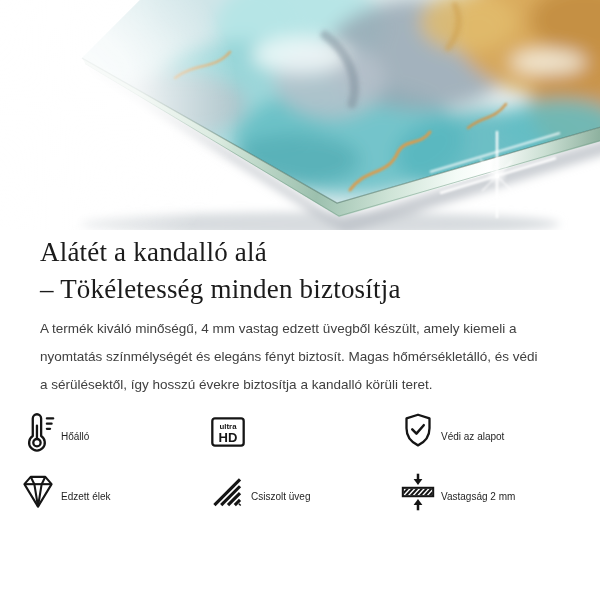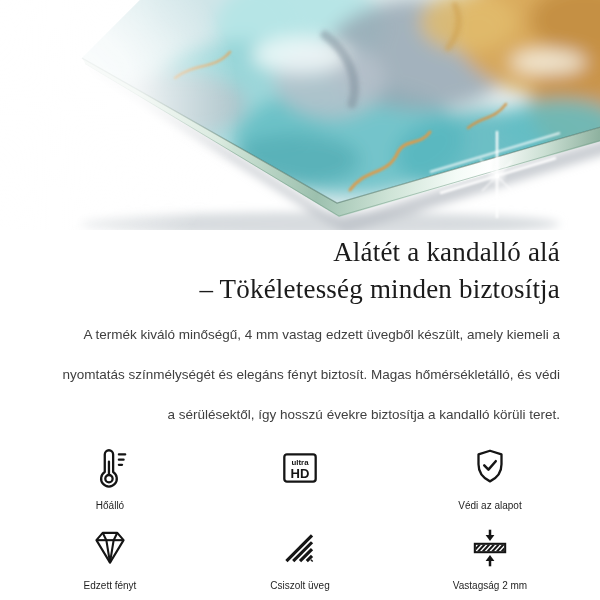--- a/index.html
+++ b/index.html
@@ -5,45 +5,45 @@
   html,body{margin:0;padding:0;}
   body{
     width:600px;height:600px;background:#ffffff;
     font-family:"Liberation Sans", sans-serif;
     overflow:hidden;
     -webkit-font-smoothing:antialiased;
   }
   .page{width:600px;height:600px;background:#fff;}
   .hero{height:230px;position:relative;background:#fff;}
   .hero svg{display:block;}
-  .content{padding:0 40px;text-align:right;}
+  .content{padding:0 40px;}
   .title{
     margin:4px 0 0 0;
     font-family:"Liberation Serif", serif;
     font-weight:400;
     font-size:27px;
     line-height:37px;
     color:#1b1b1b;
     letter-spacing:.2px;
   }
   .title-line{display:block;}
   .desc{
-    margin:7px 0 0 13px;
+    margin:7px 0 0 0;
     font-size:13.5px;
-    line-height:40px;
+    line-height:28px;
     color:#404040;
     max-width:508px;
   }
   .features{
     margin:10px -25px 0 -25px;
     display:grid;
     grid-template-columns:repeat(3,1fr);
     row-gap:14px;
   }
-  .feature{display:flex;flex-direction:column;align-items:center;}
+  .feature{display:flex;flex-direction:row;align-items:center;}
   .ficon{width:46px;height:46px;}
   .ficon svg{width:46px;height:46px;display:block;}
   .flabel{margin-top:9px;font-size:10px;color:#1f1f1f;}
 </style>
 </head>
 <body>
 
 <div class="page">
 
   <div class="hero" role="img" aria-label="Edzett üveg alátét ferde nézetből, absztrakt türkiz-szürke-arany tintamárvány mintával, csiszolt üvegéllel és fénycsillanással">
@@ -185,21 +185,21 @@
 
       <div class="feature">
         <div class="ficon">
           <svg viewBox="0 0 44 44" fill="none" stroke="#151515" stroke-width="2" stroke-linejoin="round">
             <path d="M15,7.5 H29 L35,14.5 L22,36 L9,14.5 Z"></path>
             <path d="M9,14.5 H35"></path>
             <path d="M15,7.5 L18.5,14.5 M29,7.5 L25.5,14.5"></path>
             <path d="M18.5,14.5 L22,36 M25.5,14.5 L22,36"></path>
           </svg>
         </div>
-        <div class="flabel">Edzett fényt</div>
+        <div class="flabel">Edzett élek</div>
       </div>
 
       <div class="feature">
         <div class="ficon">
           <svg viewBox="0 0 44 44" stroke="#151515" stroke-linecap="butt">
             <line x1="9" y1="34.5" x2="33.5" y2="10" stroke-width="3"></line>
             <line x1="15.5" y1="34.5" x2="33.5" y2="16.5" stroke-width="3"></line>
             <line x1="22" y1="34.5" x2="33.5" y2="23" stroke-width="3"></line>
             <line x1="28.5" y1="34.5" x2="33.5" y2="29.5" stroke-width="3"></line>
             <line x1="32.8" y1="34.5" x2="33.8" y2="33.5" stroke-width="2.4"></line>

